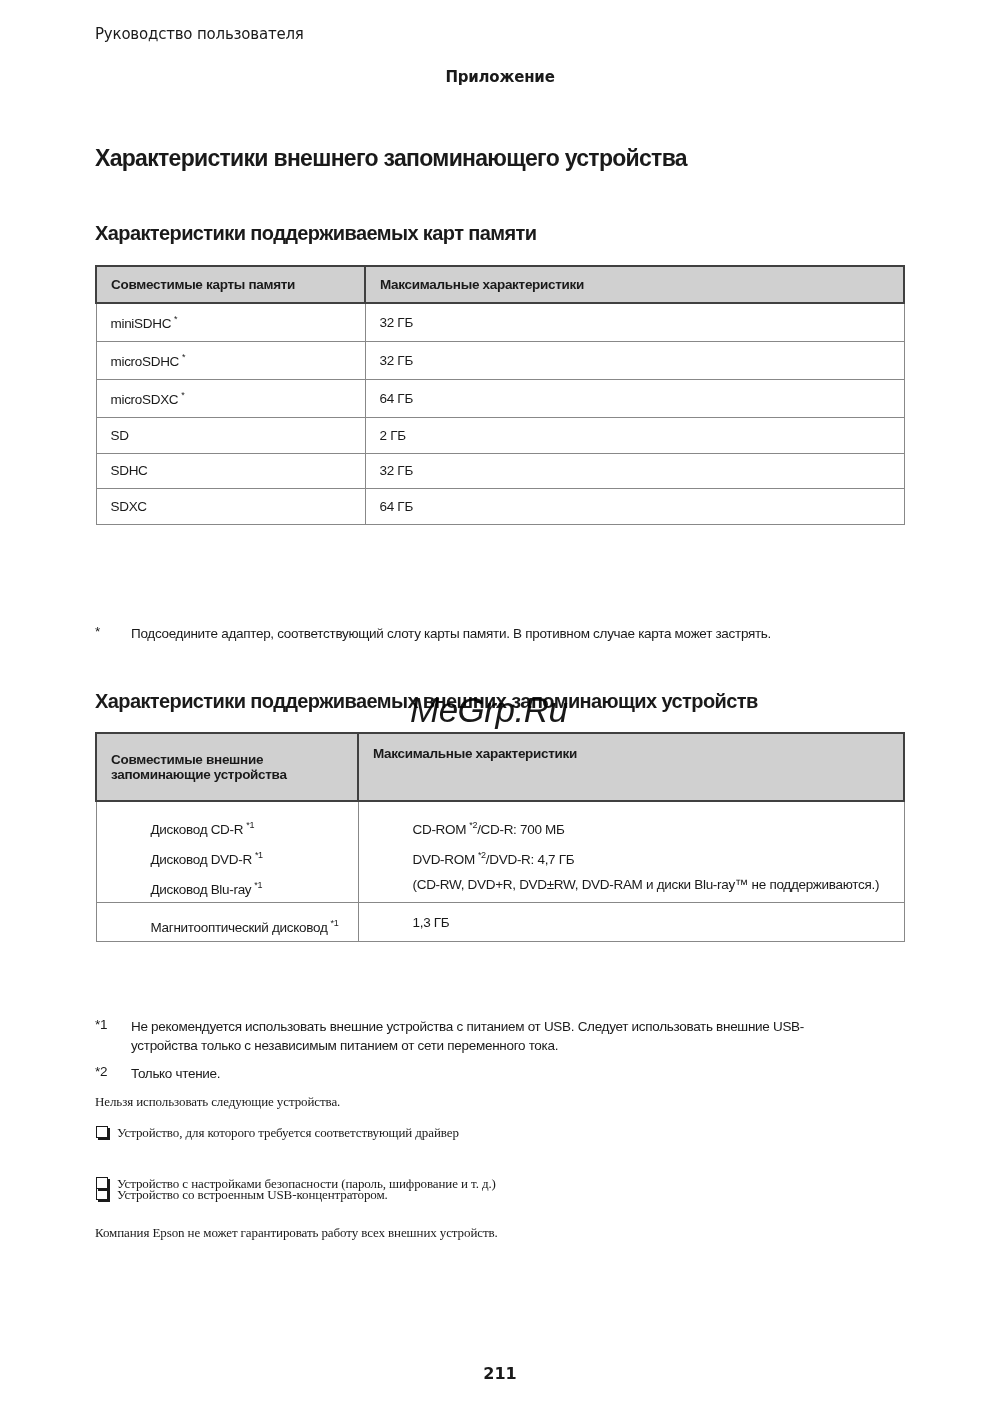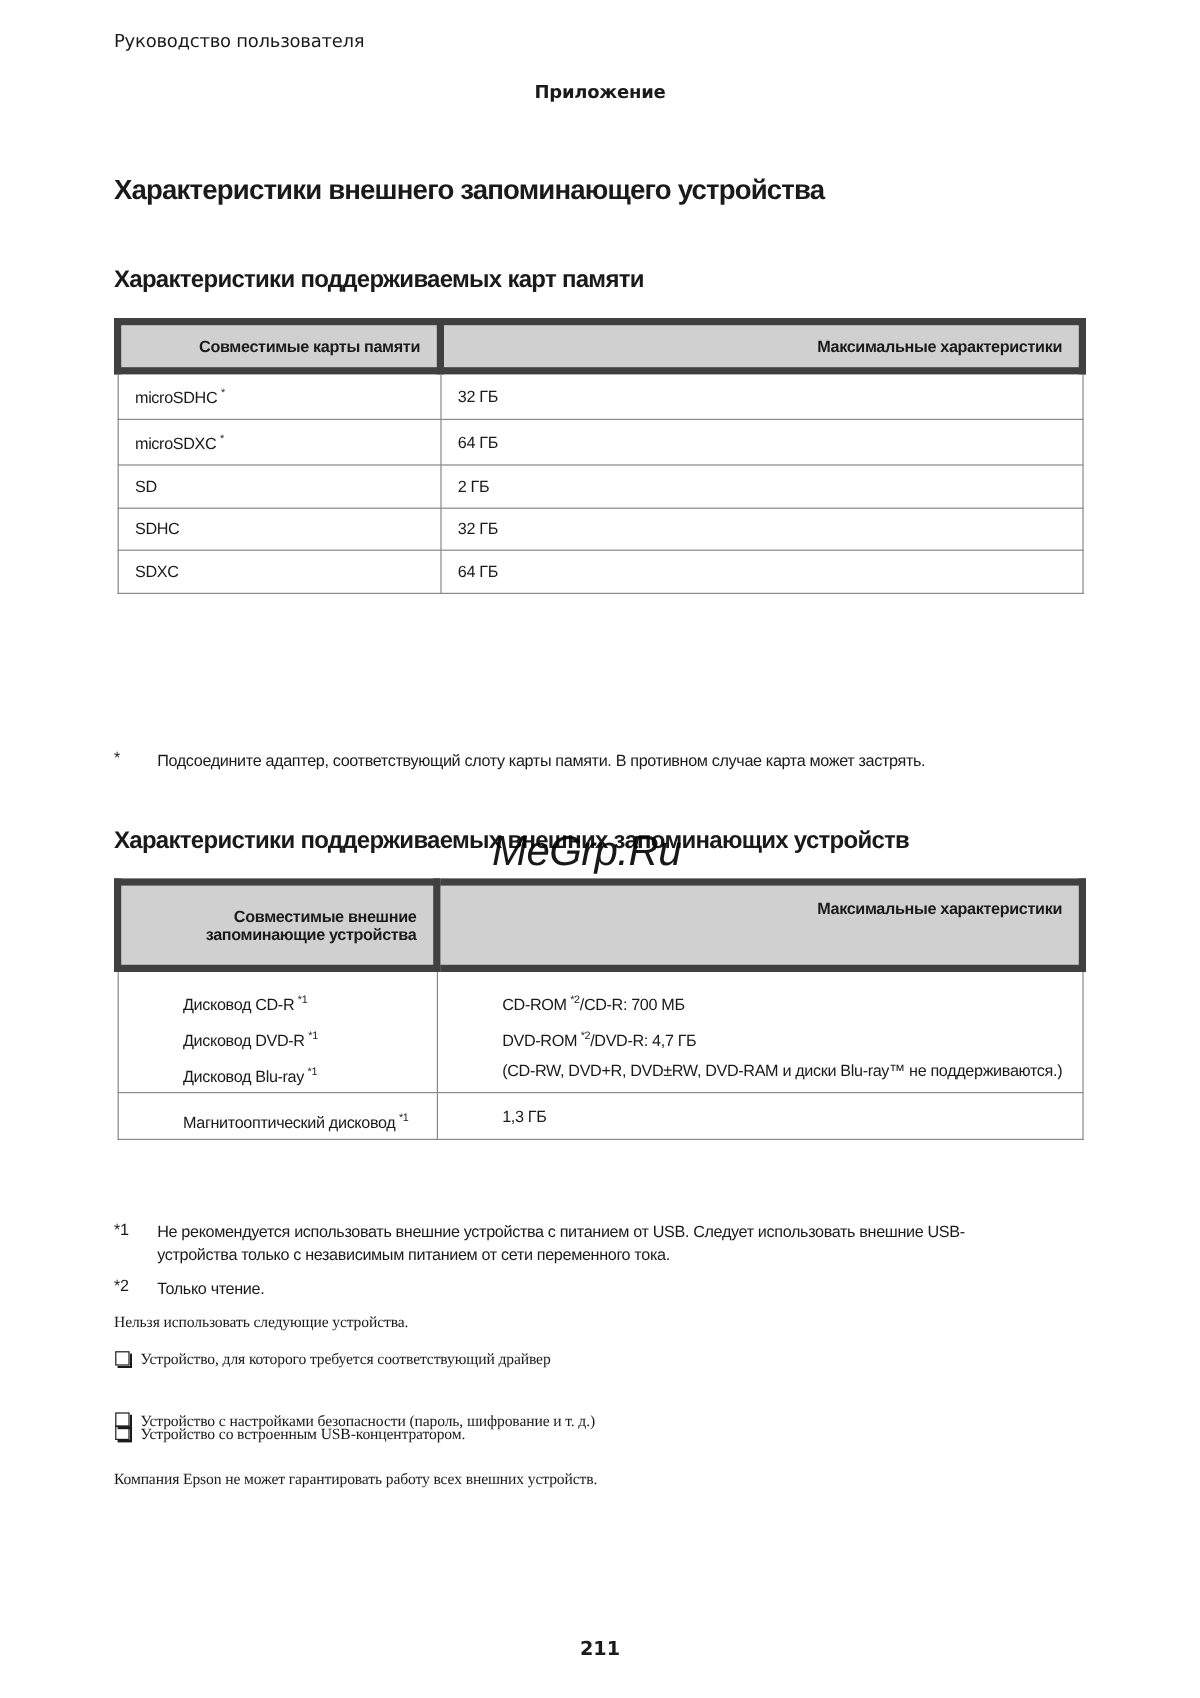--- a/index.html
+++ b/index.html
@@ -33,22 +33,22 @@
       letter-spacing: -0.5px;
     }
     table.spec {
       position: absolute; left: 95px; width: 810px;
       border-collapse: collapse;
       border: 1.5px solid #555;
       font-size: 13.5px; letter-spacing: -0.3px;
       font-family: "Liberation Sans", sans-serif;
     }
     table.spec th {
-      background: #d0d0d0; text-align: right; font-weight: bold;
-      padding: 0 14px; border: 6px solid #404040; vertical-align: middle;
+      background: #d0d0d0; text-align: left; font-weight: bold;
+      padding: 0 14px; border: 2px solid #404040; vertical-align: middle;
       font-size: 13.5px;
     }
     table.spec td {
       border: 1px solid #888; padding: 0 14px; vertical-align: middle;
     }
     #t1 { top: 265px; }
     #t1 th { height: 35px; }
     #t1 td { height: 37px; }
     #t1 tr.short td { height: 34.5px; }
     #t1 td.c1 { width: 240px; }
@@ -95,20 +95,24 @@
 <div class="h2" style="top:222px;">Характеристики поддерживаемых карт памяти</div>
 
 <table class="spec" id="t1">
   <thead>
     <tr>
       <th class="c1">Совместимые карты памяти</th>
       <th>Максимальные характеристики</th>
     </tr>
   </thead>
   <tbody>
+    <tr>
+      <td class="c1"><span>miniSDHC</span><sup>*</sup></td>
+      <td>32 ГБ</td>
+    </tr>
     <tr>
       <td class="c1"><span>microSDHC</span><sup>*</sup></td>
       <td>32 ГБ</td>
     </tr>
     <tr>
       <td class="c1"><span>microSDXC</span><sup>*</sup></td>
       <td>64 ГБ</td>
     </tr>
     <tr class="short">
       <td class="c1"><span>SD</span></td>

